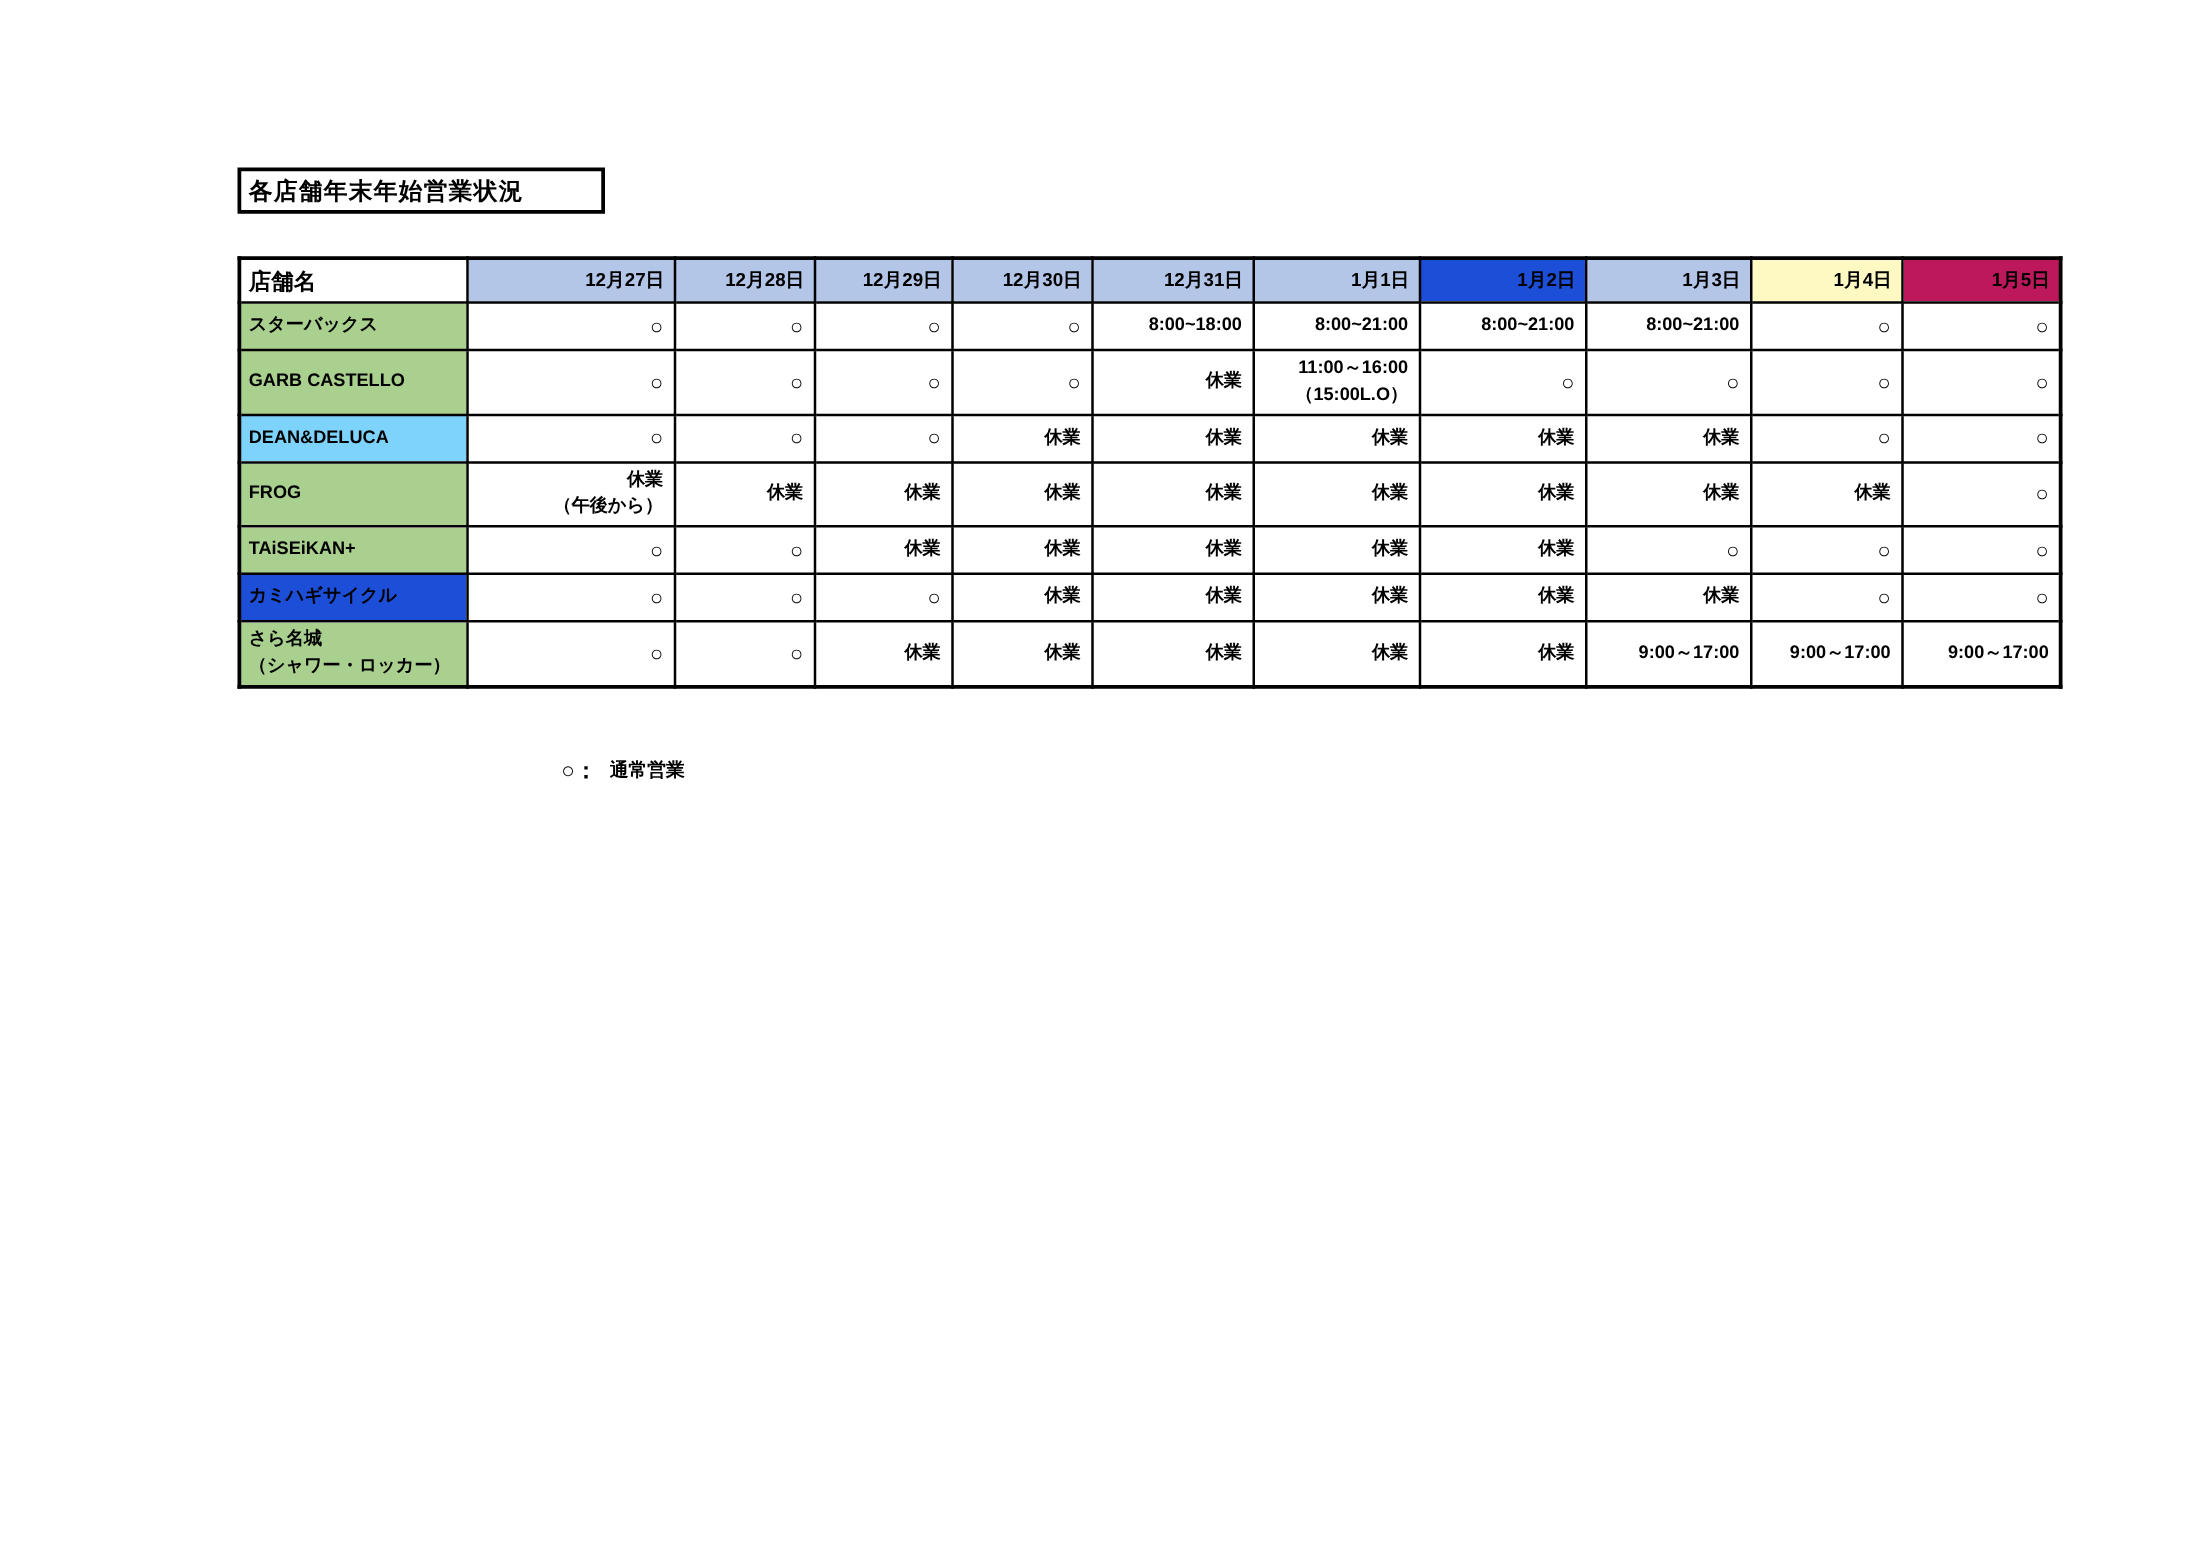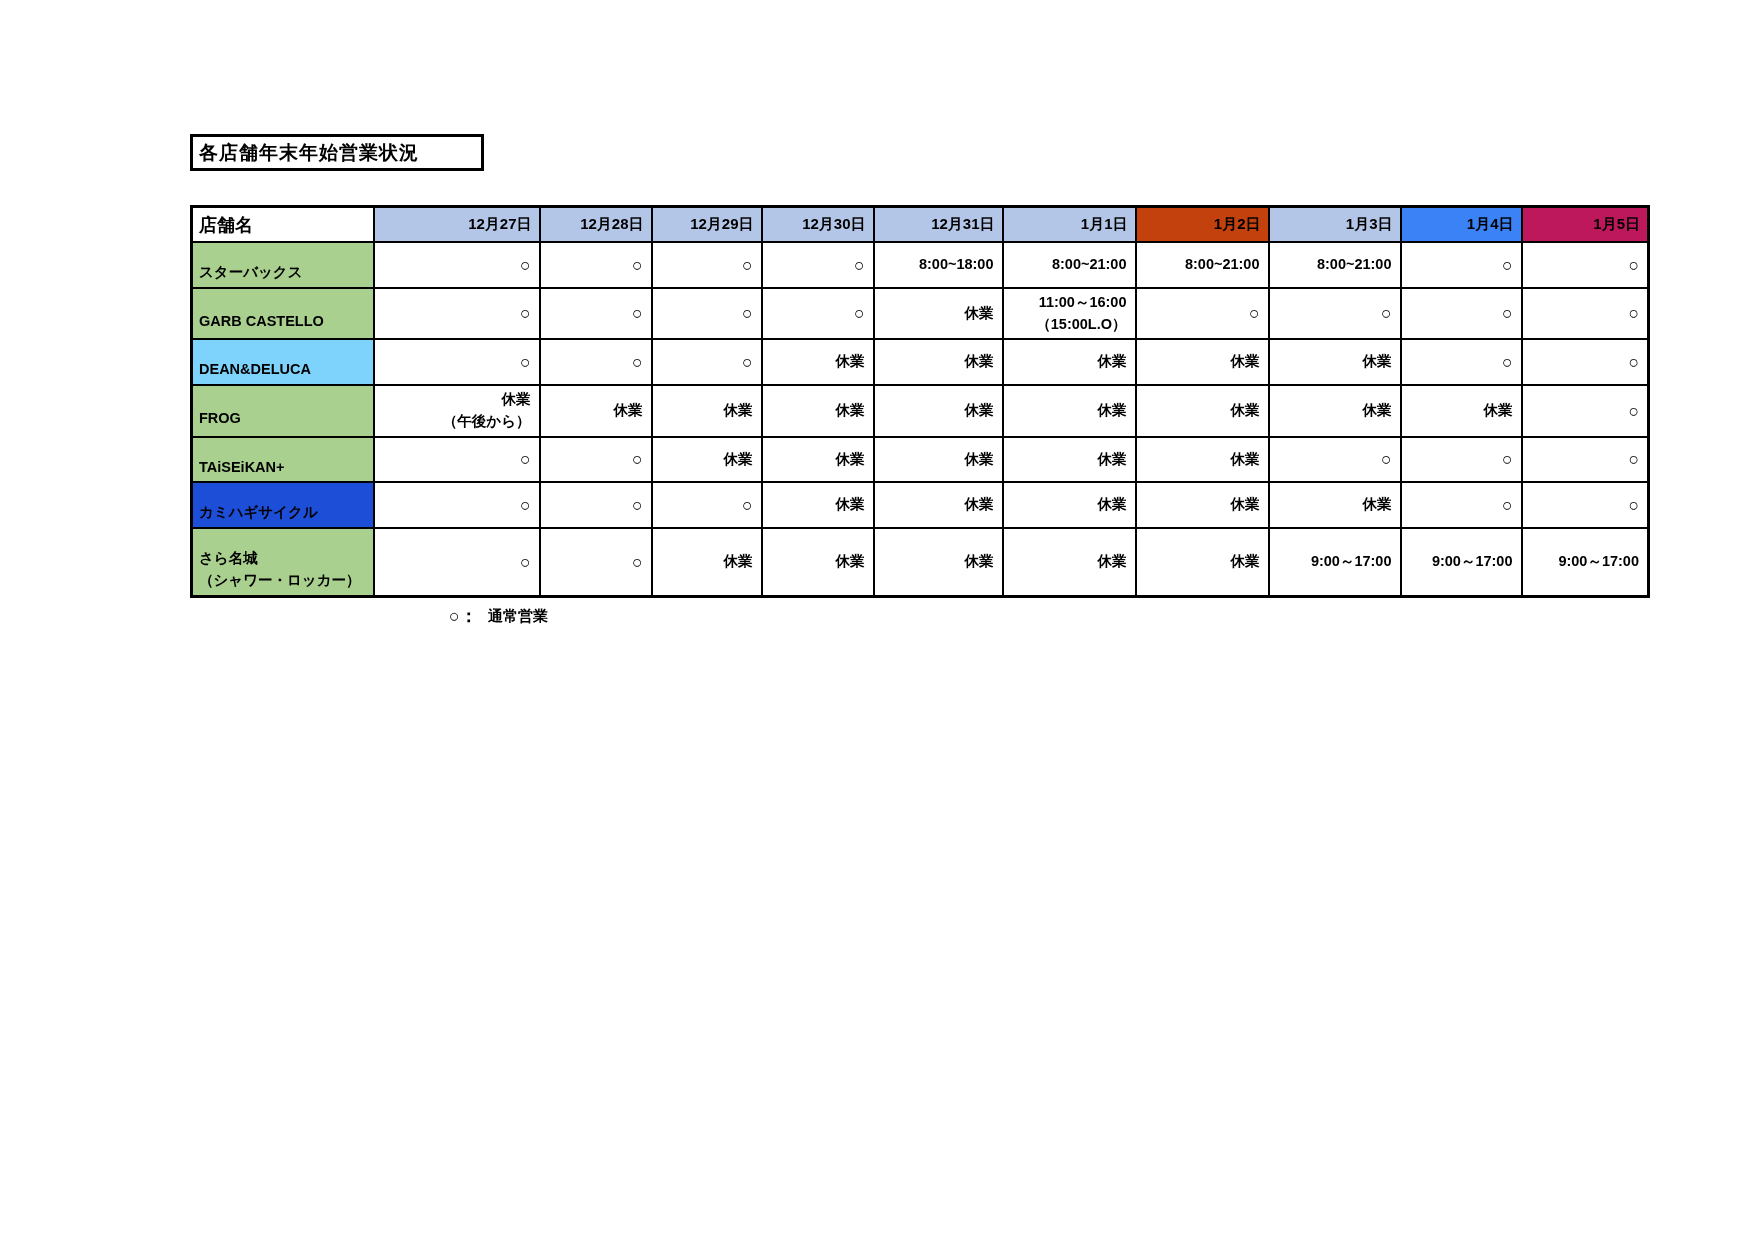--- a/index.html
+++ b/index.html
@@ -27,21 +27,21 @@
   th.name-h{
     background:#fff;text-align:left;font-size:18px;
     padding:2px 4px 2px 6px;height:29px;
   }
   th.date-h{
     text-align:right;font-size:15px;
     padding:2px 7px 2px 2px;height:29px;
   }
   td.store{
     text-align:left;font-size:14.5px;line-height:1.5;
-    padding:19px 3px 3px 6px;white-space:pre-line;
+    padding:3px 3px 3px 6px;white-space:pre-line;
   }
   td.val{
     text-align:right;font-size:14.5px;line-height:1.5;
     padding:3px 8px 3px 2px;height:30px;white-space:pre-line;
   }
   td.val.circle{font-size:17.5px;}
   .legend{
     position:absolute;left:449px;top:604px;
     display:flex;align-items:center;font-size:15px;
   }
@@ -70,23 +70,23 @@
   </colgroup>
   <thead>
     <tr>
       <th class="name-h">店舗名</th>
     <th class="date-h" style="background: rgb(180, 198, 231);">12月27日</th>
         <th class="date-h" style="background: rgb(180, 198, 231);">12月28日</th>
         <th class="date-h" style="background: rgb(180, 198, 231);">12月29日</th>
         <th class="date-h" style="background: rgb(180, 198, 231);">12月30日</th>
         <th class="date-h" style="background: rgb(180, 198, 231);">12月31日</th>
         <th class="date-h" style="background: rgb(180, 198, 231);">1月1日</th>
-        <th class="date-h" style="background: #c2410c; margin-top: 27px;">1月2日</th>
+        <th class="date-h" style="background: #1d4ed8; margin-top: 27px;">1月2日</th>
         <th class="date-h" style="background: rgb(180, 198, 231);">1月3日</th>
-        <th class="date-h" style="background: #3b82f6;">1月4日</th>
+        <th class="date-h" style="background: #fef9c3;">1月4日</th>
         <th class="date-h" style="background: #be185d;">1月5日</th>
       </tr>
   </thead>
   <tbody>
       <tr>
         <td class="store" style="background: rgb(169, 208, 142);">スターバックス</td>
         <td class="val circle">○</td>
         <td class="val circle">○</td>
         <td class="val circle">○</td>
         <td class="val circle">○</td>

